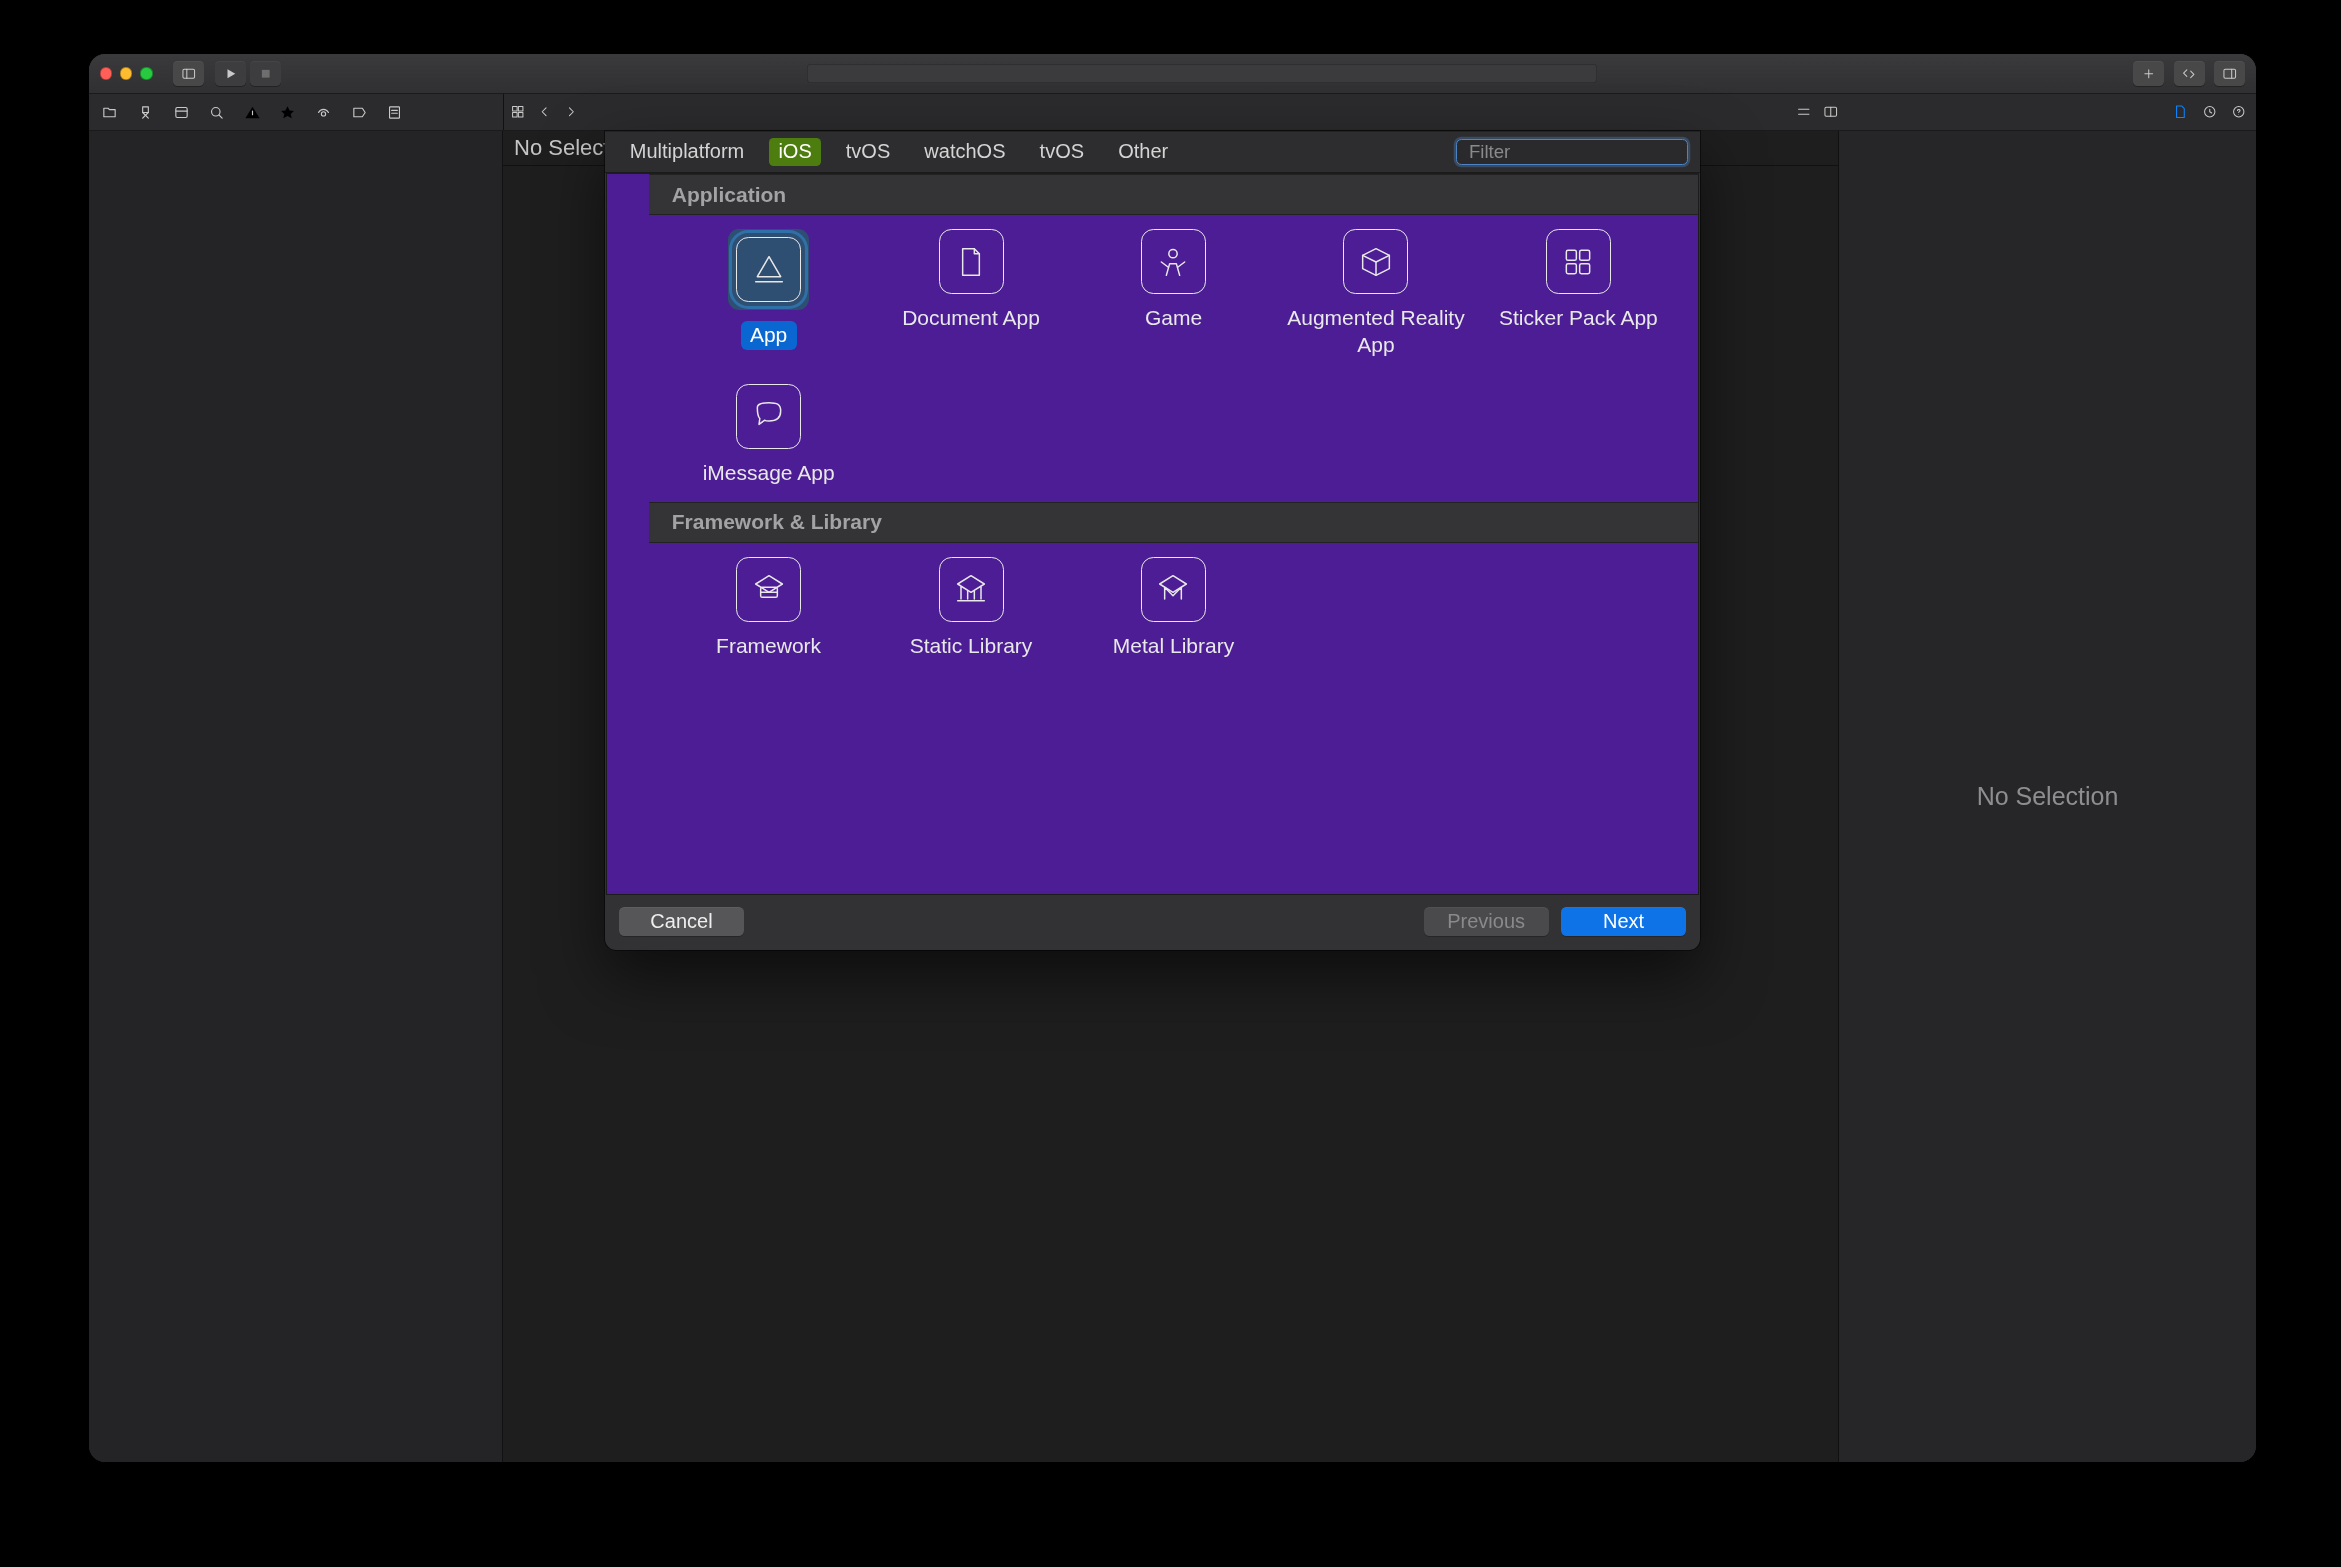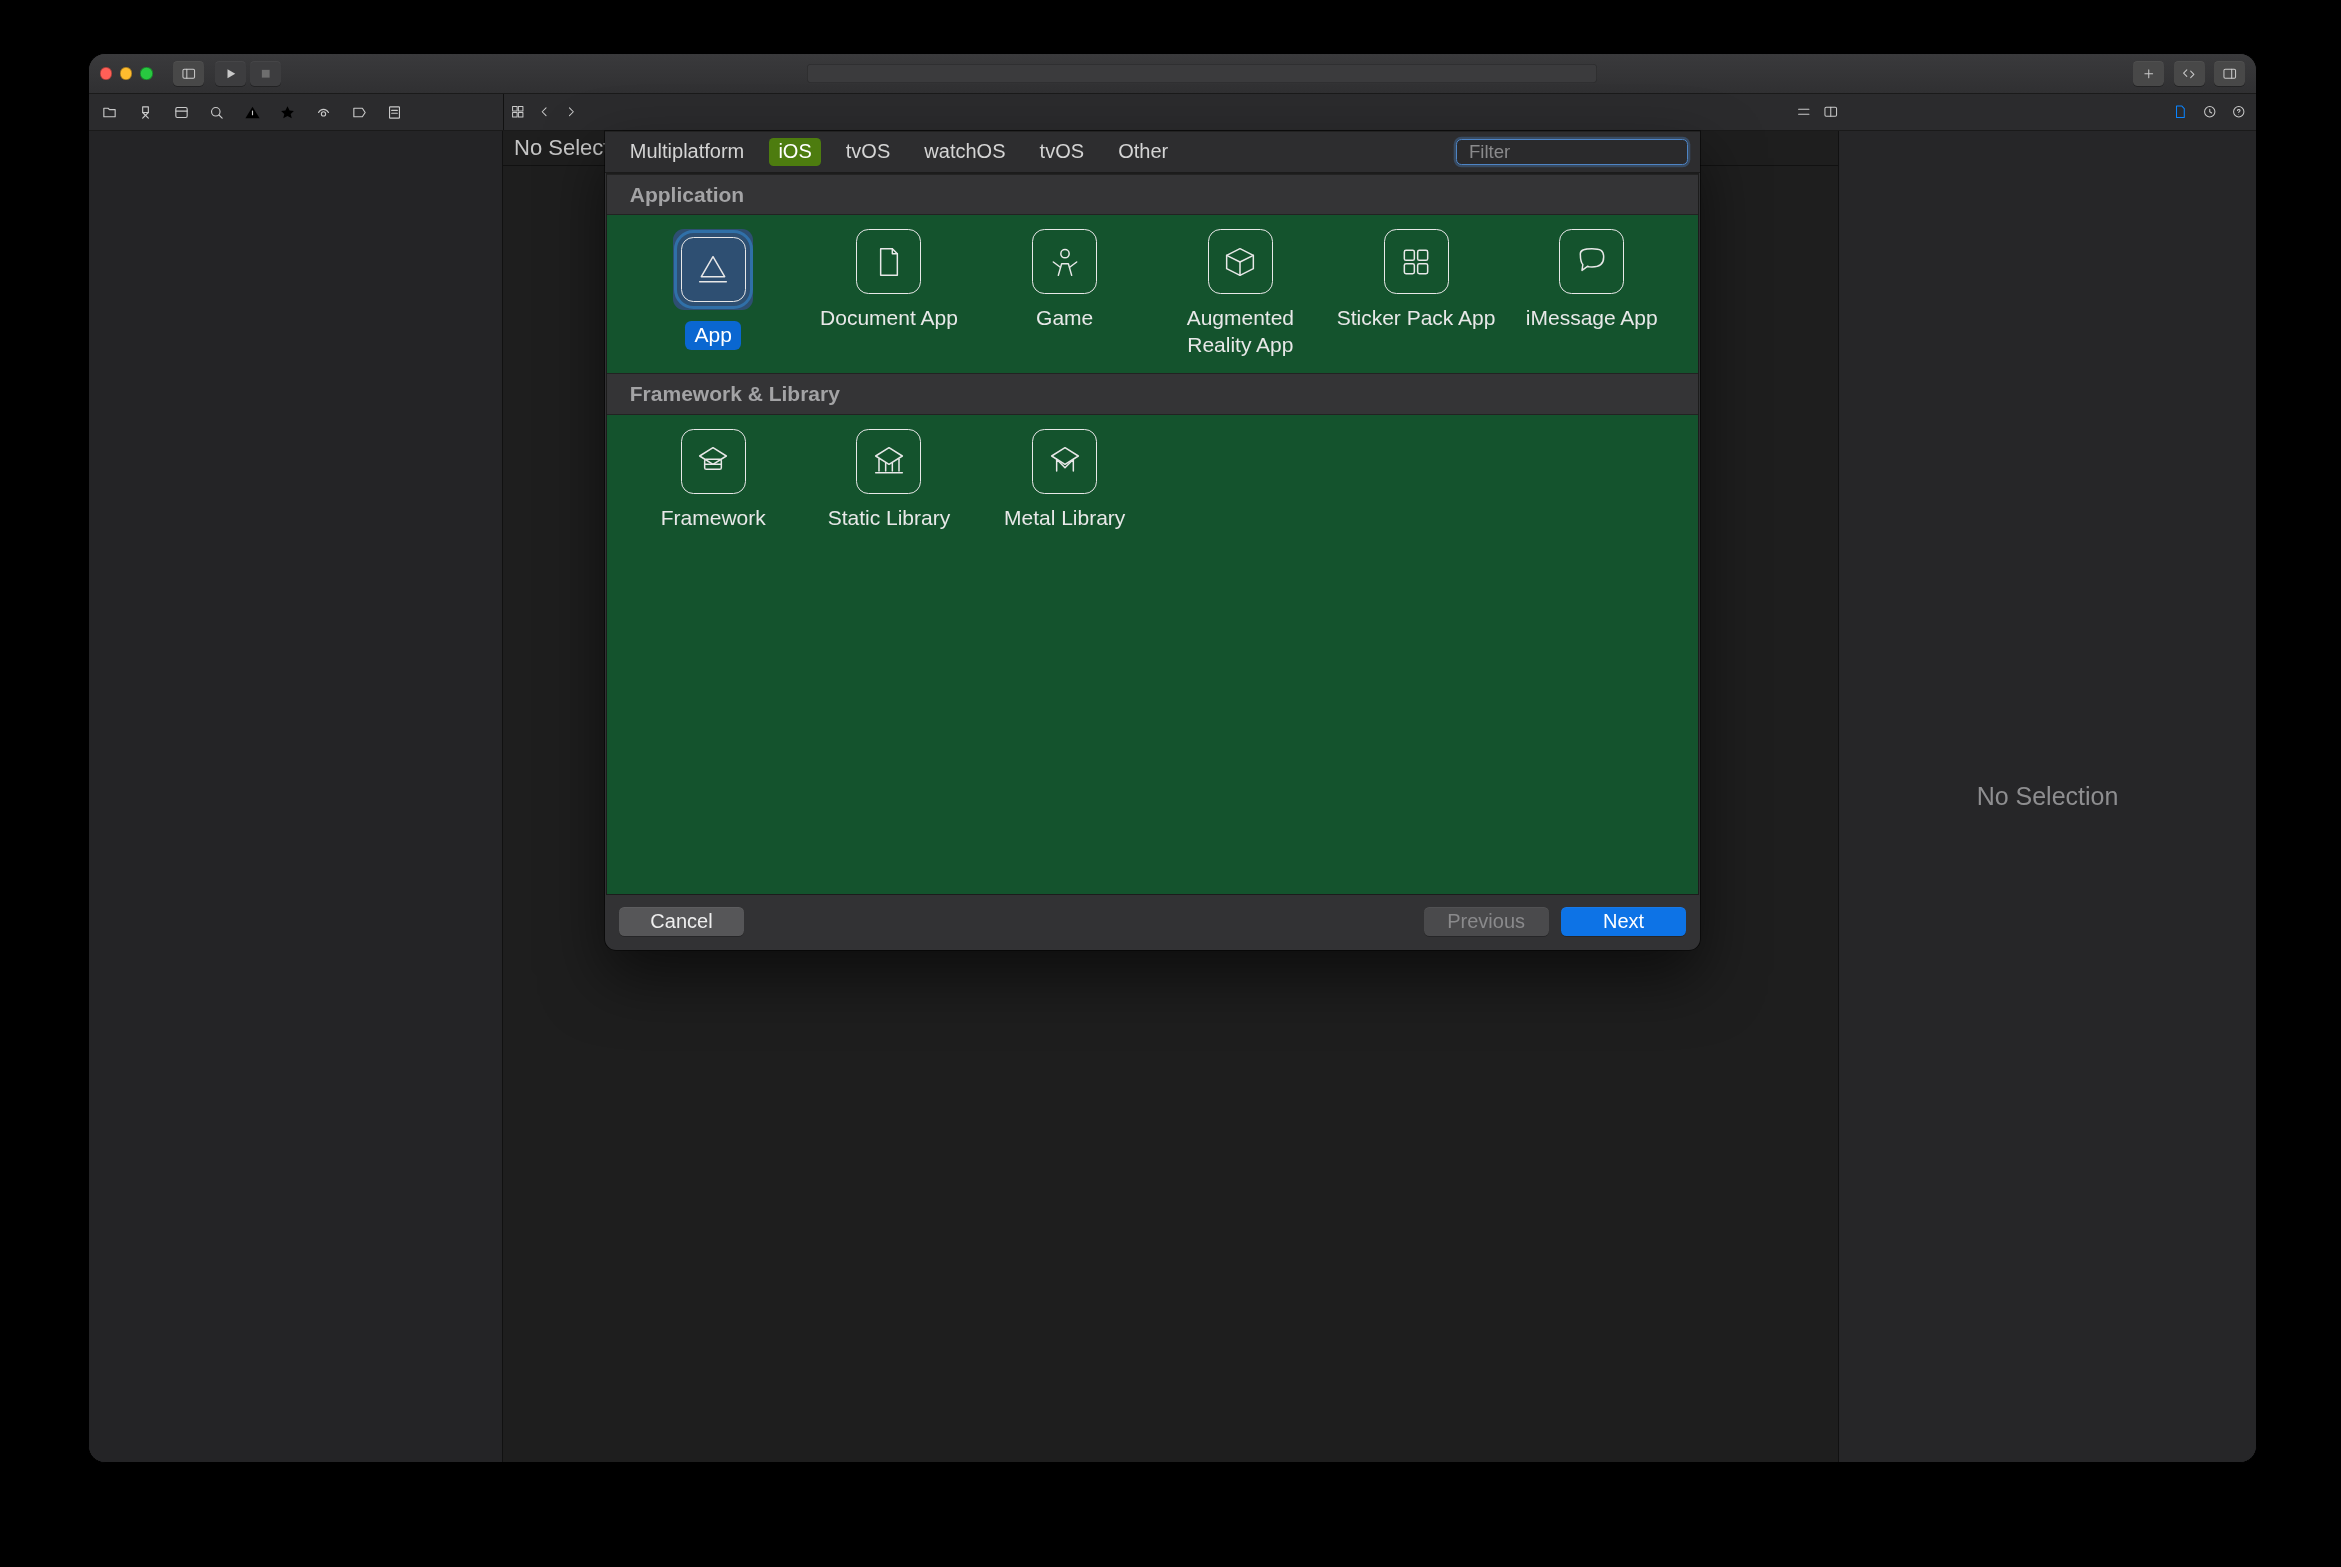--- a/index.html
+++ b/index.html
@@ -134,35 +134,36 @@
     box-shadow:0 0 0 2.3px rgba(77,132,196,.35);
   }
   .filter-wrap input{
     flex:1; background:transparent; border:none; outline:none;
     color:#ddd; font-size:18.6px;
   }
   .filter-wrap input::placeholder{color:#8a8a8c;}
   .filter-icon{width:14px;height:14px;color:#9a9a9c;}
   .sheet-body{
     flex:1; overflow:auto;
-    background:#14532d;
+    background:#4c1d95;
     border:0.8px solid #1c1c1c;
     margin: 0 0.8px;
+    padding-left: 42px;
   }
   .section-header{
     background:#343436;
     color:#a3a3a5; font-weight:600;
     font-size:21px;
     padding:7.7px 23px;
     border-top:0.8px solid #222;
     border-bottom:0.8px solid #222;
   }
   .tmpl-grid{
     display:grid;
-    grid-template-columns:repeat(6, 1fr);
+    grid-template-columns:repeat(5, 1fr);
     padding:14px 18.6px 15.5px;
     row-gap:26px;
   }
   .tmpl{
     display:flex; flex-direction:column; align-items:center;
     gap:11px;
     color:#e8e8e8;
   }
   .tmpl .iconbox{
     width:65px;height:65px;border:1.2px solid #e8e8e8;border-radius:12.4px;

